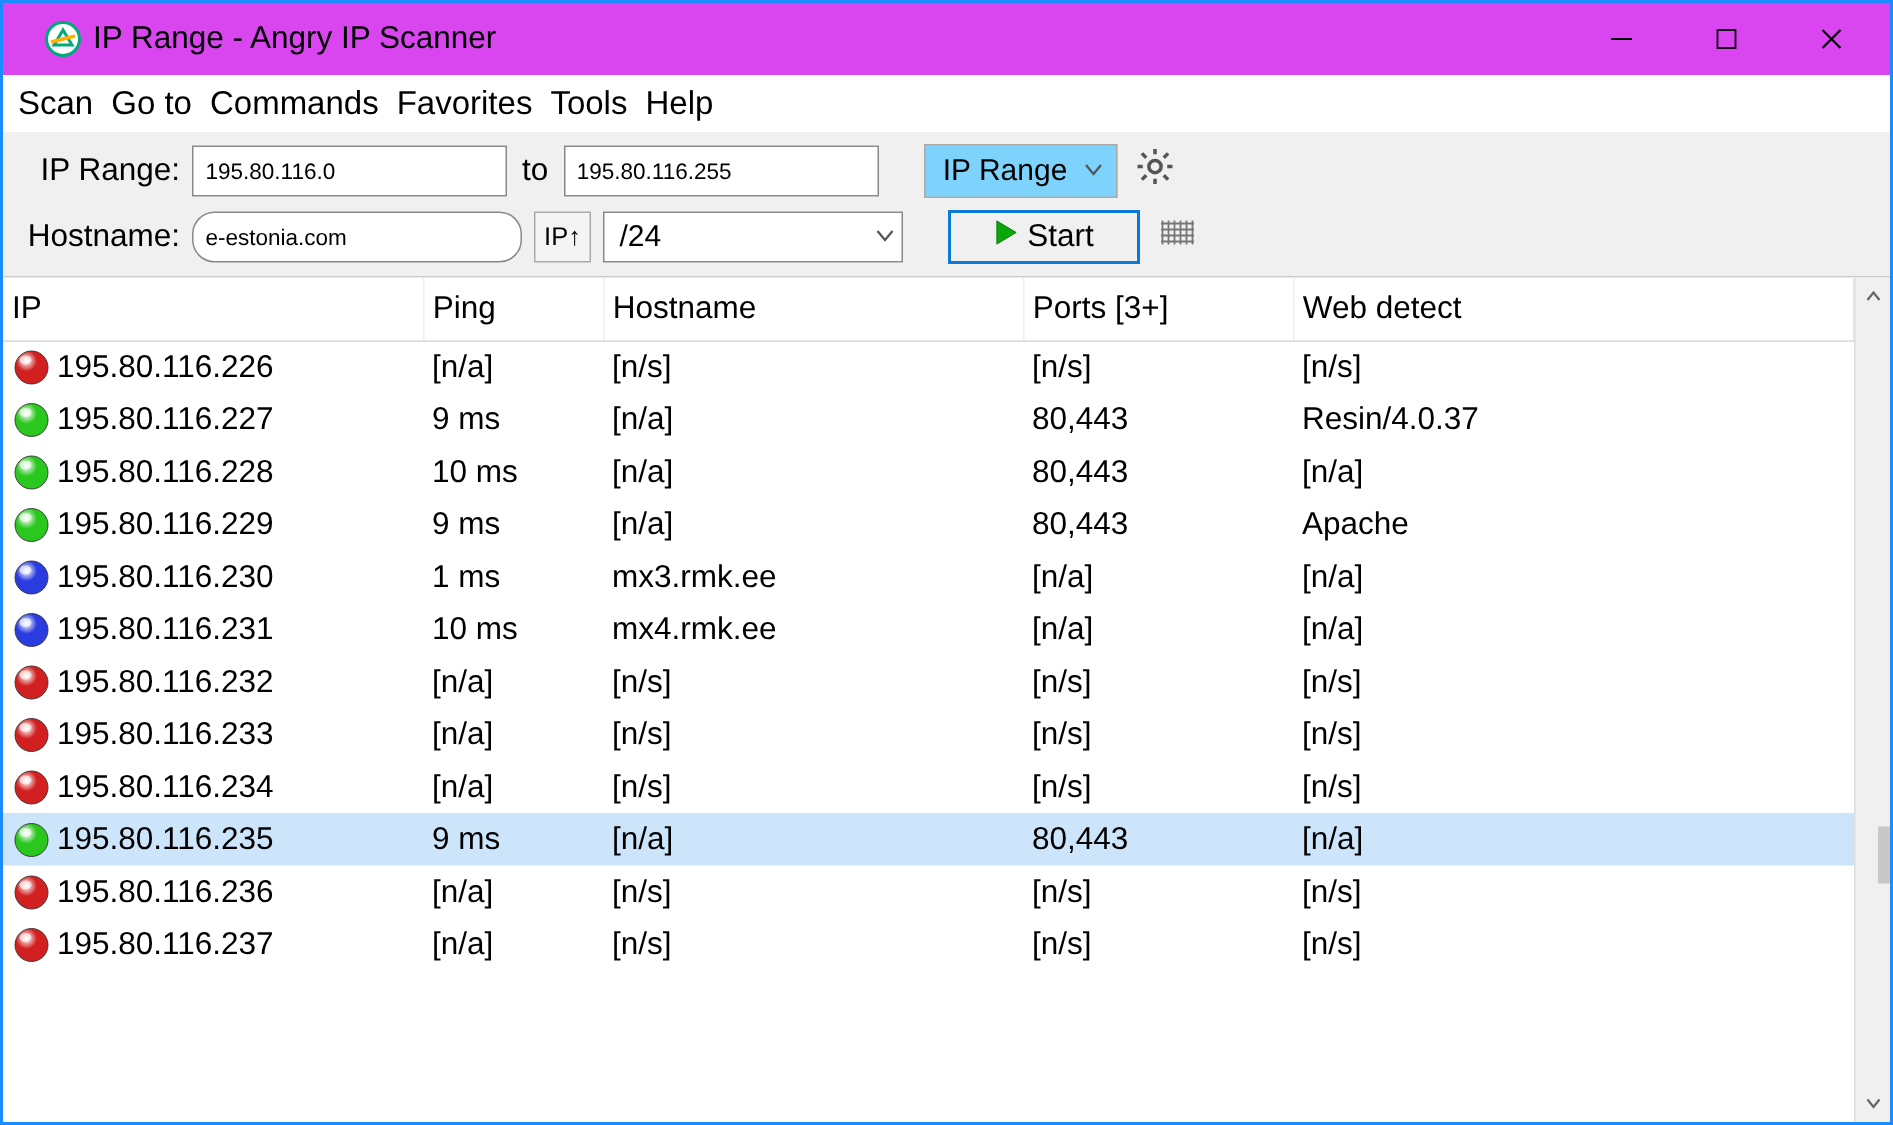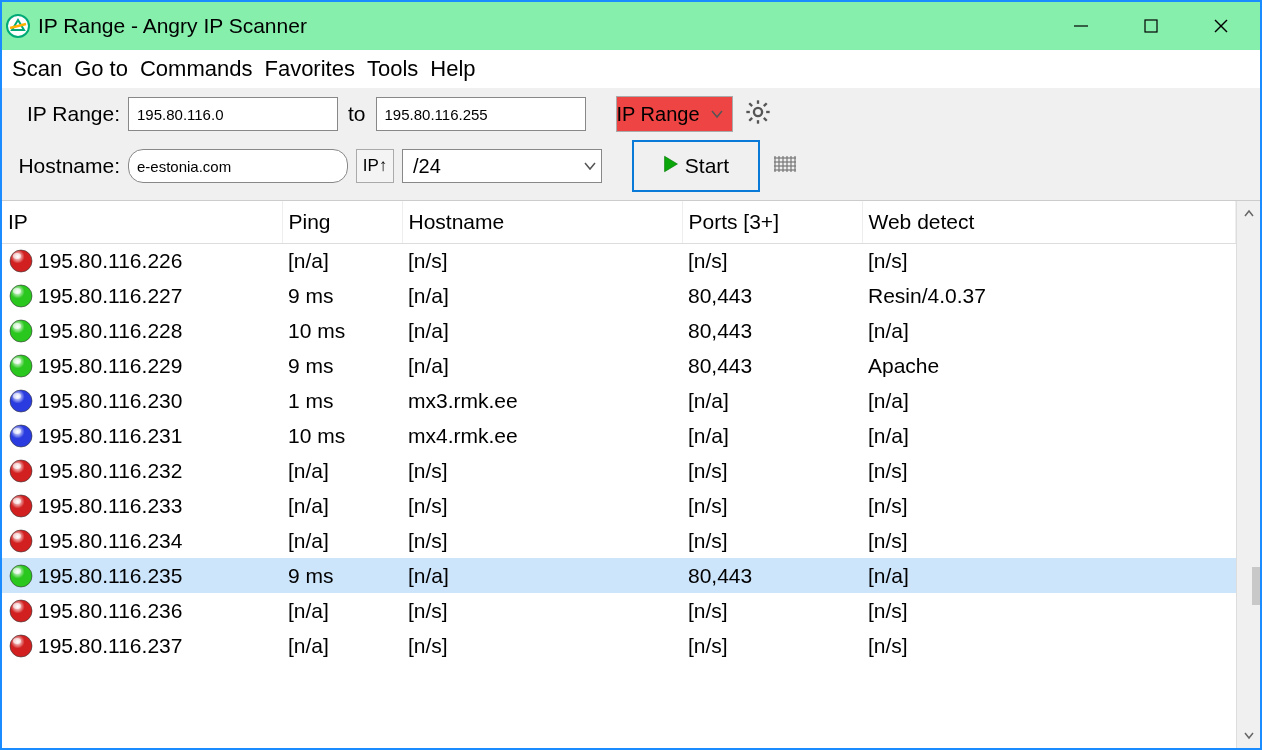--- a/index.html
+++ b/index.html
@@ -17,22 +17,22 @@
     border: 2px solid #1a8cff;
     background: #fff;
     display: flex;
     flex-direction: column;
     overflow: hidden;
   }
   .titlebar {
     height: 48px;
     display: flex;
     align-items: center;
-    padding: 0 4px 0 4px;
-    background: #86efac;
+    padding: 0 4px 0 28px;
+    background: #d946ef;
   }
   .titlebar .title-section {
     display: flex;
     align-items: center;
     flex: 1;
     gap: 8px;
   }
   .app-icon {
     width: 24px; height: 24px;
   }
@@ -117,29 +117,29 @@
     cursor: default;
   }
   .dropdown .chev {
     margin-left: auto;
     padding-left: 10px;
   }
   .netmask-dd { width: 200px; }
   .feeder-dd {
     height: 36px;
     border: 1px solid #aaa;
-    background: #ef4444;
-    display: flex;
-    align-items: center;
-    padding: 0 8px 0 0;
+    background: #7dd3fc;
+    display: flex;
+    align-items: center;
+    padding: 0 8px 0 12px;
     font-size: 20px;
     gap: 10px;
   }
   .start-btn {
-    height: 52px;
+    height: 36px;
     width: 128px;
     border: 2px solid #0a7ad9;
     background: #f0f0f0;
     display: flex;
     align-items: center;
     justify-content: center;
     gap: 6px;
     font-size: 21px;
   }
   .start-btn .play {

